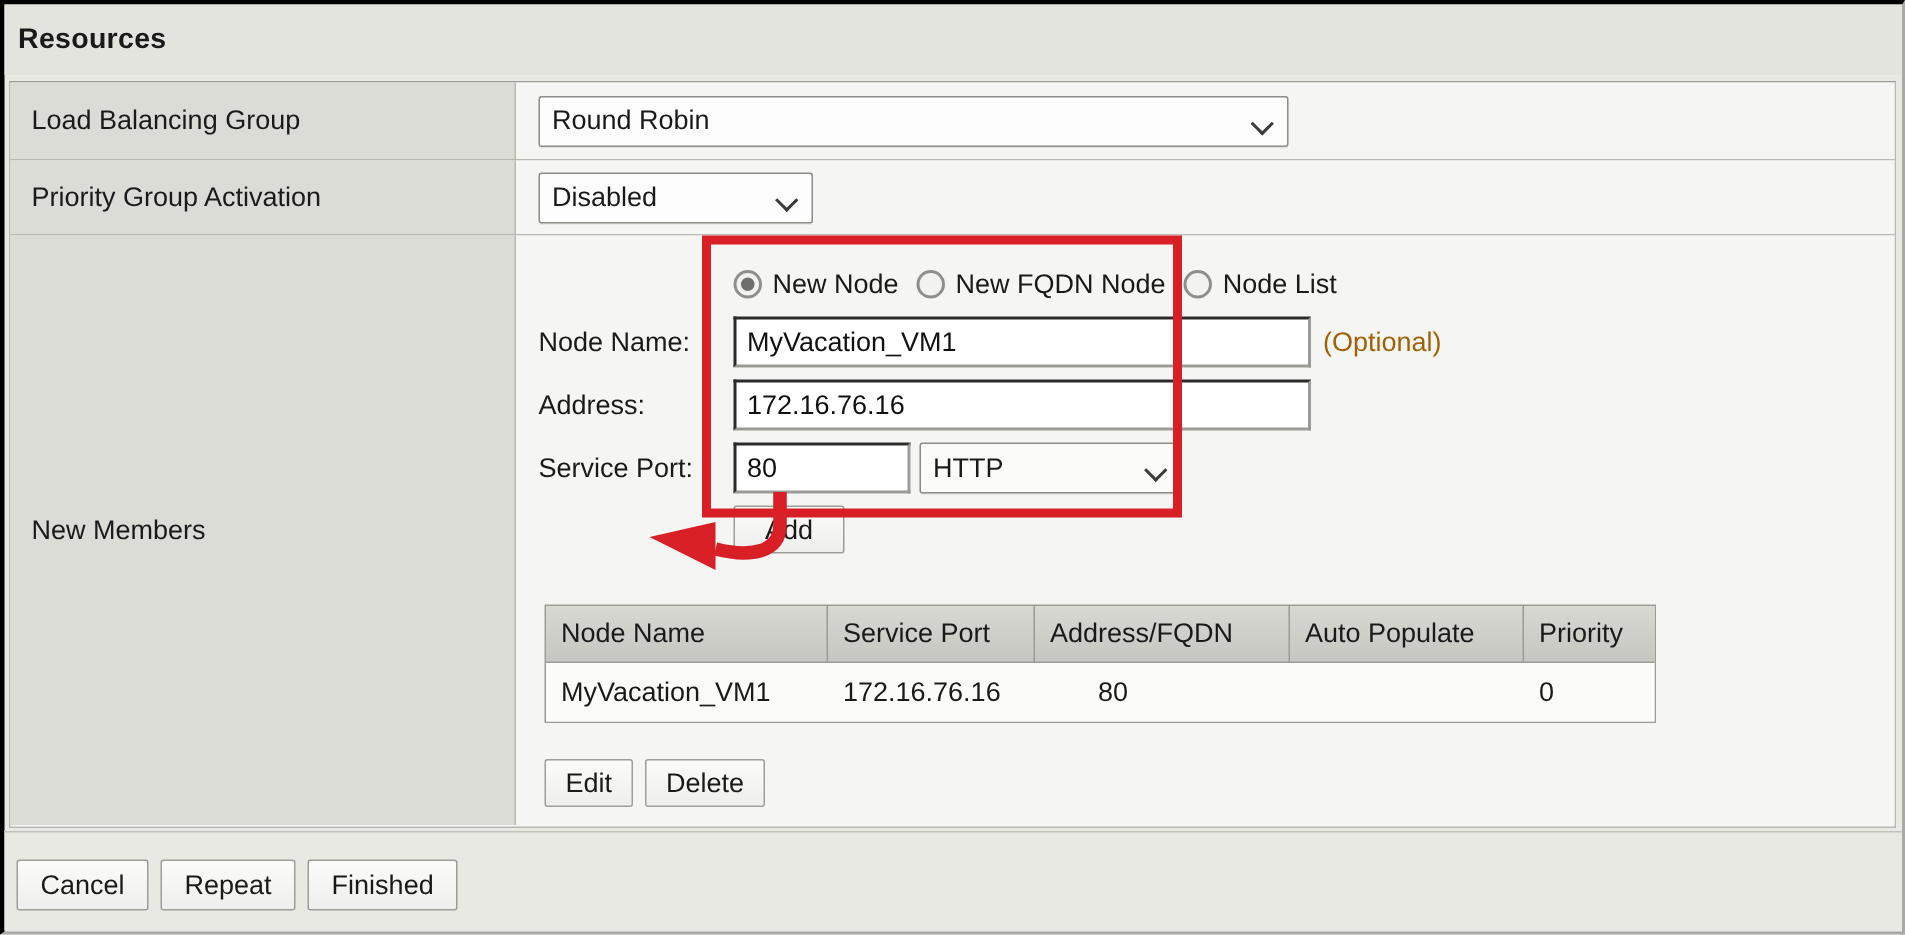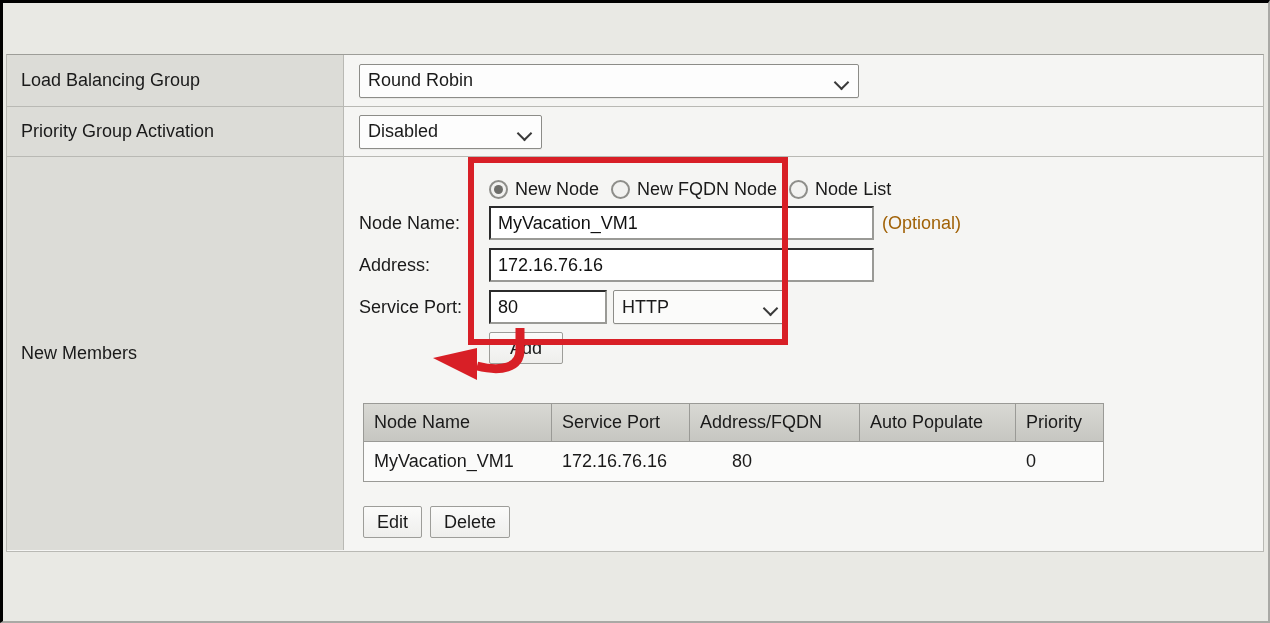--- a/index.html
+++ b/index.html
@@ -113,21 +113,21 @@
     padding-left:7px;
     font-size:18px;color:#111;
     white-space:nowrap;
   }
   .inp-node{width:385px;}
   .inp-addr{width:385px;}
   .inp-port{width:118px;margin-right:6px;}
   .optional{font-size:18px;color:#a16207;margin-left:8px;white-space:nowrap;}
 
   
-  .radio-row{display:flex;align-items:center;height:28px;margin-bottom:3px;padding-left:130px;}
+  .radio-row{display:flex;align-items:center;height:28px;margin-bottom:8px;padding-left:130px;}
   .radio-item{display:flex;align-items:center;margin-right:12px;}
   .radio{
     width:19px;height:19px;border-radius:50%;
     border:2px solid #8e8e8a;background:#f2f2f0;
     box-sizing:border-box;position:relative;flex:0 0 19px;
   }
   .radio.checked:after{
     content:"";position:absolute;left:3px;top:3px;width:9px;height:9px;
     border-radius:50%;background:#6e6e6a;
   }
@@ -203,20 +203,23 @@
     position:absolute;left:415px;top:328px;width:145px;height:62px;
     z-index:31;pointer-events:none;
   }
 </style>
 </head>
 <body>
 
 <div class="screen">
   <div class="frame"></div>
 
+  <div class="section-header">
+    <span class="title">Resources</span>
+  </div>
 
   <div class="prop-table">
 
     <div class="prow row-lb">
       <div class="pcell-label">Load Balancing Group</div>
       <div class="pcell-value">
         <div class="sel sel-lb">
           <span class="txt">Round Robin</span>
           <span class="chev"></span>
         </div>
@@ -297,20 +300,27 @@
           <div class="edit-row">
             <button class="btn">Edit</button>
             <button class="btn">Delete</button>
           </div>
 
         </div>
       </div>
     </div>
   </div>
 
+  <div class="footer">
+    <div class="footer-inner">
+      <button class="btn">Cancel</button>
+      <button class="btn">Repeat</button>
+      <button class="btn">Finished</button>
+    </div>
+  </div>
 
   <div class="redbox"></div>
 
   <svg class="arrow-svg" viewBox="0 0 145 62">
     <path d="M 105 0 L 105 22 C 105 40 86 44 62 38" fill="none" stroke="#d81f26" stroke-width="9" stroke-linecap="butt"></path>
     <polygon points="62,20 18,30 62,52" fill="#d81f26"></polygon>
   </svg>
 </div>
 
 </body></html>

